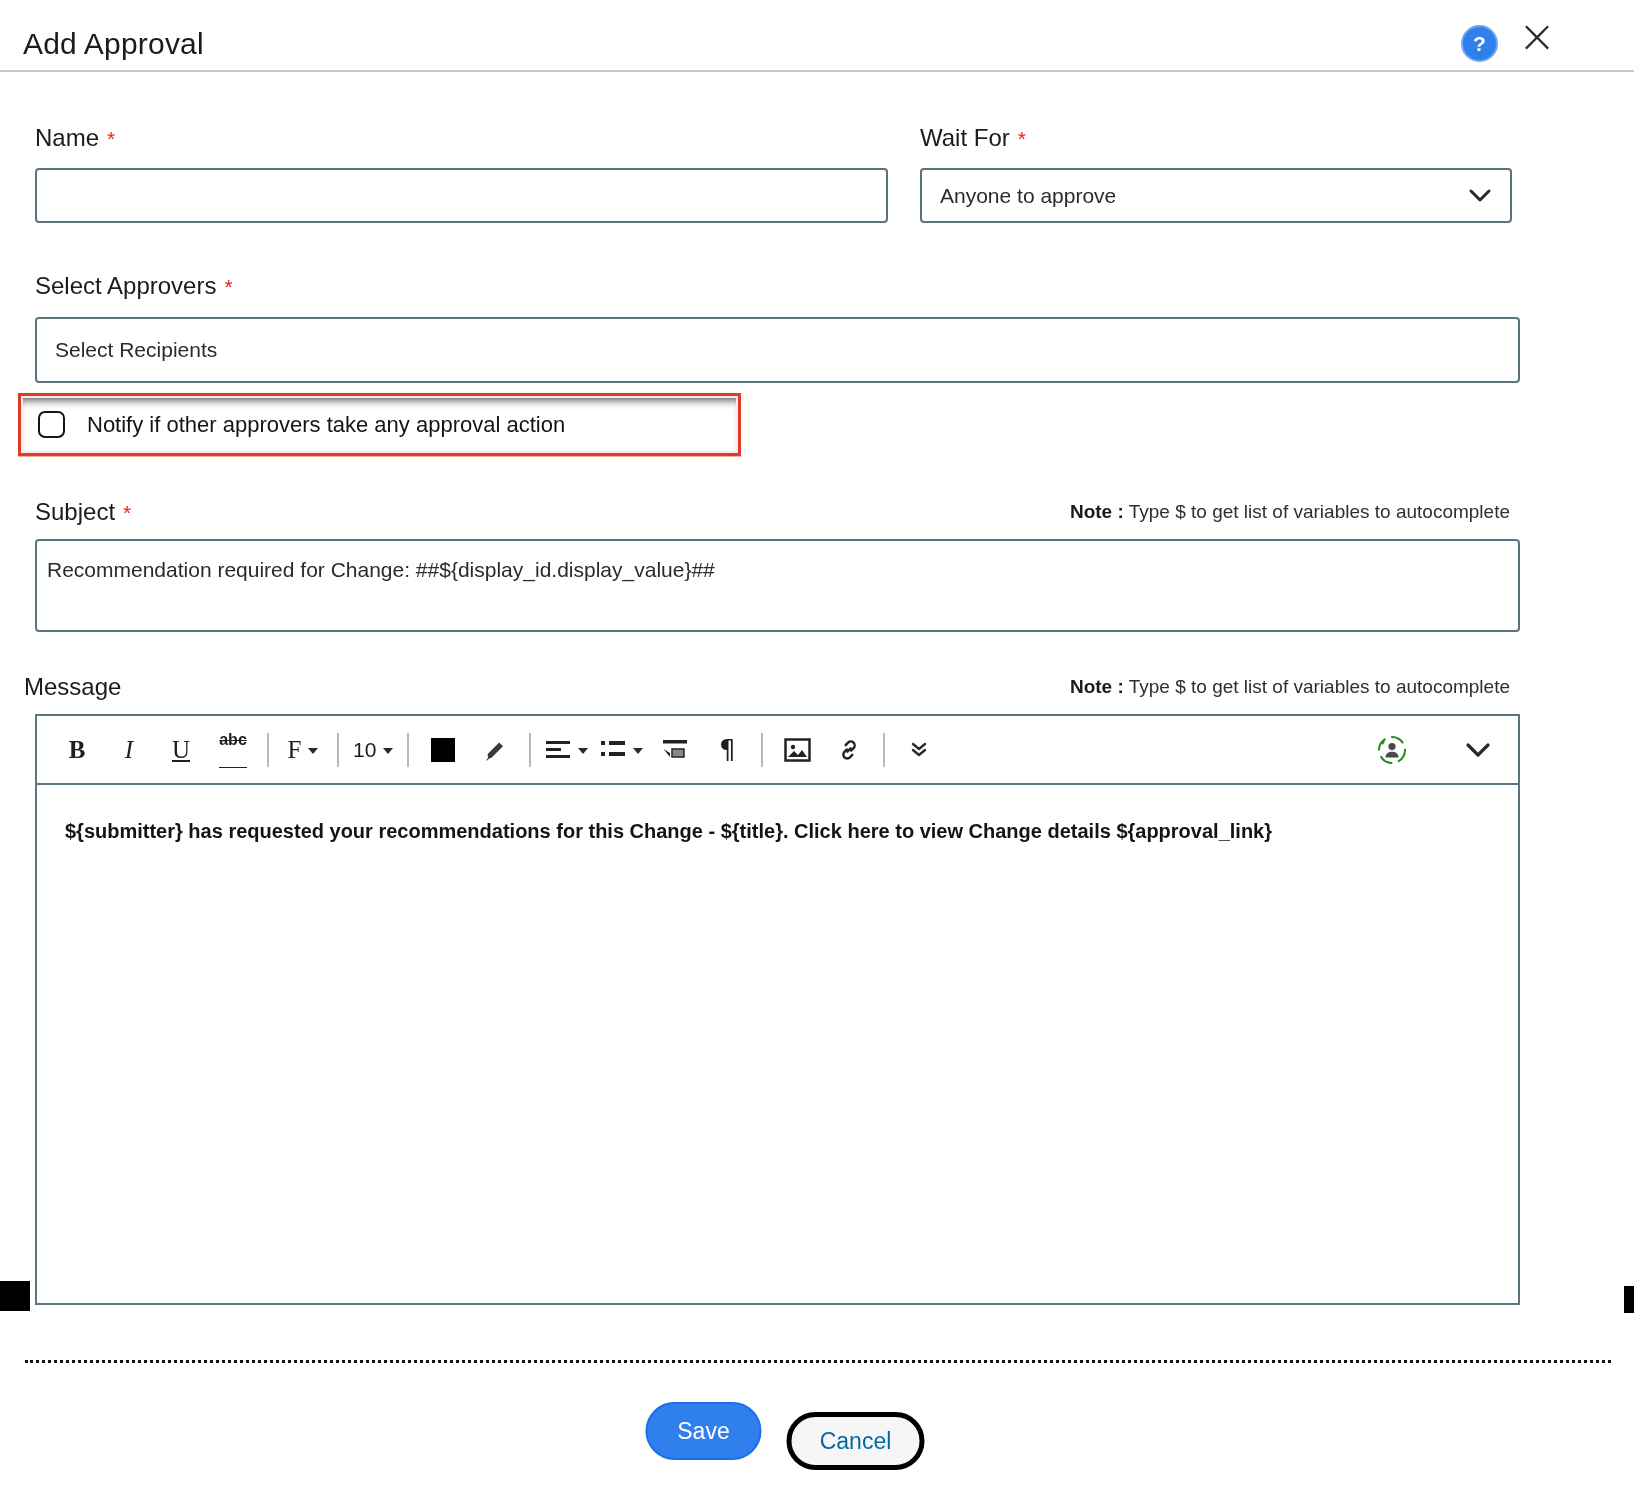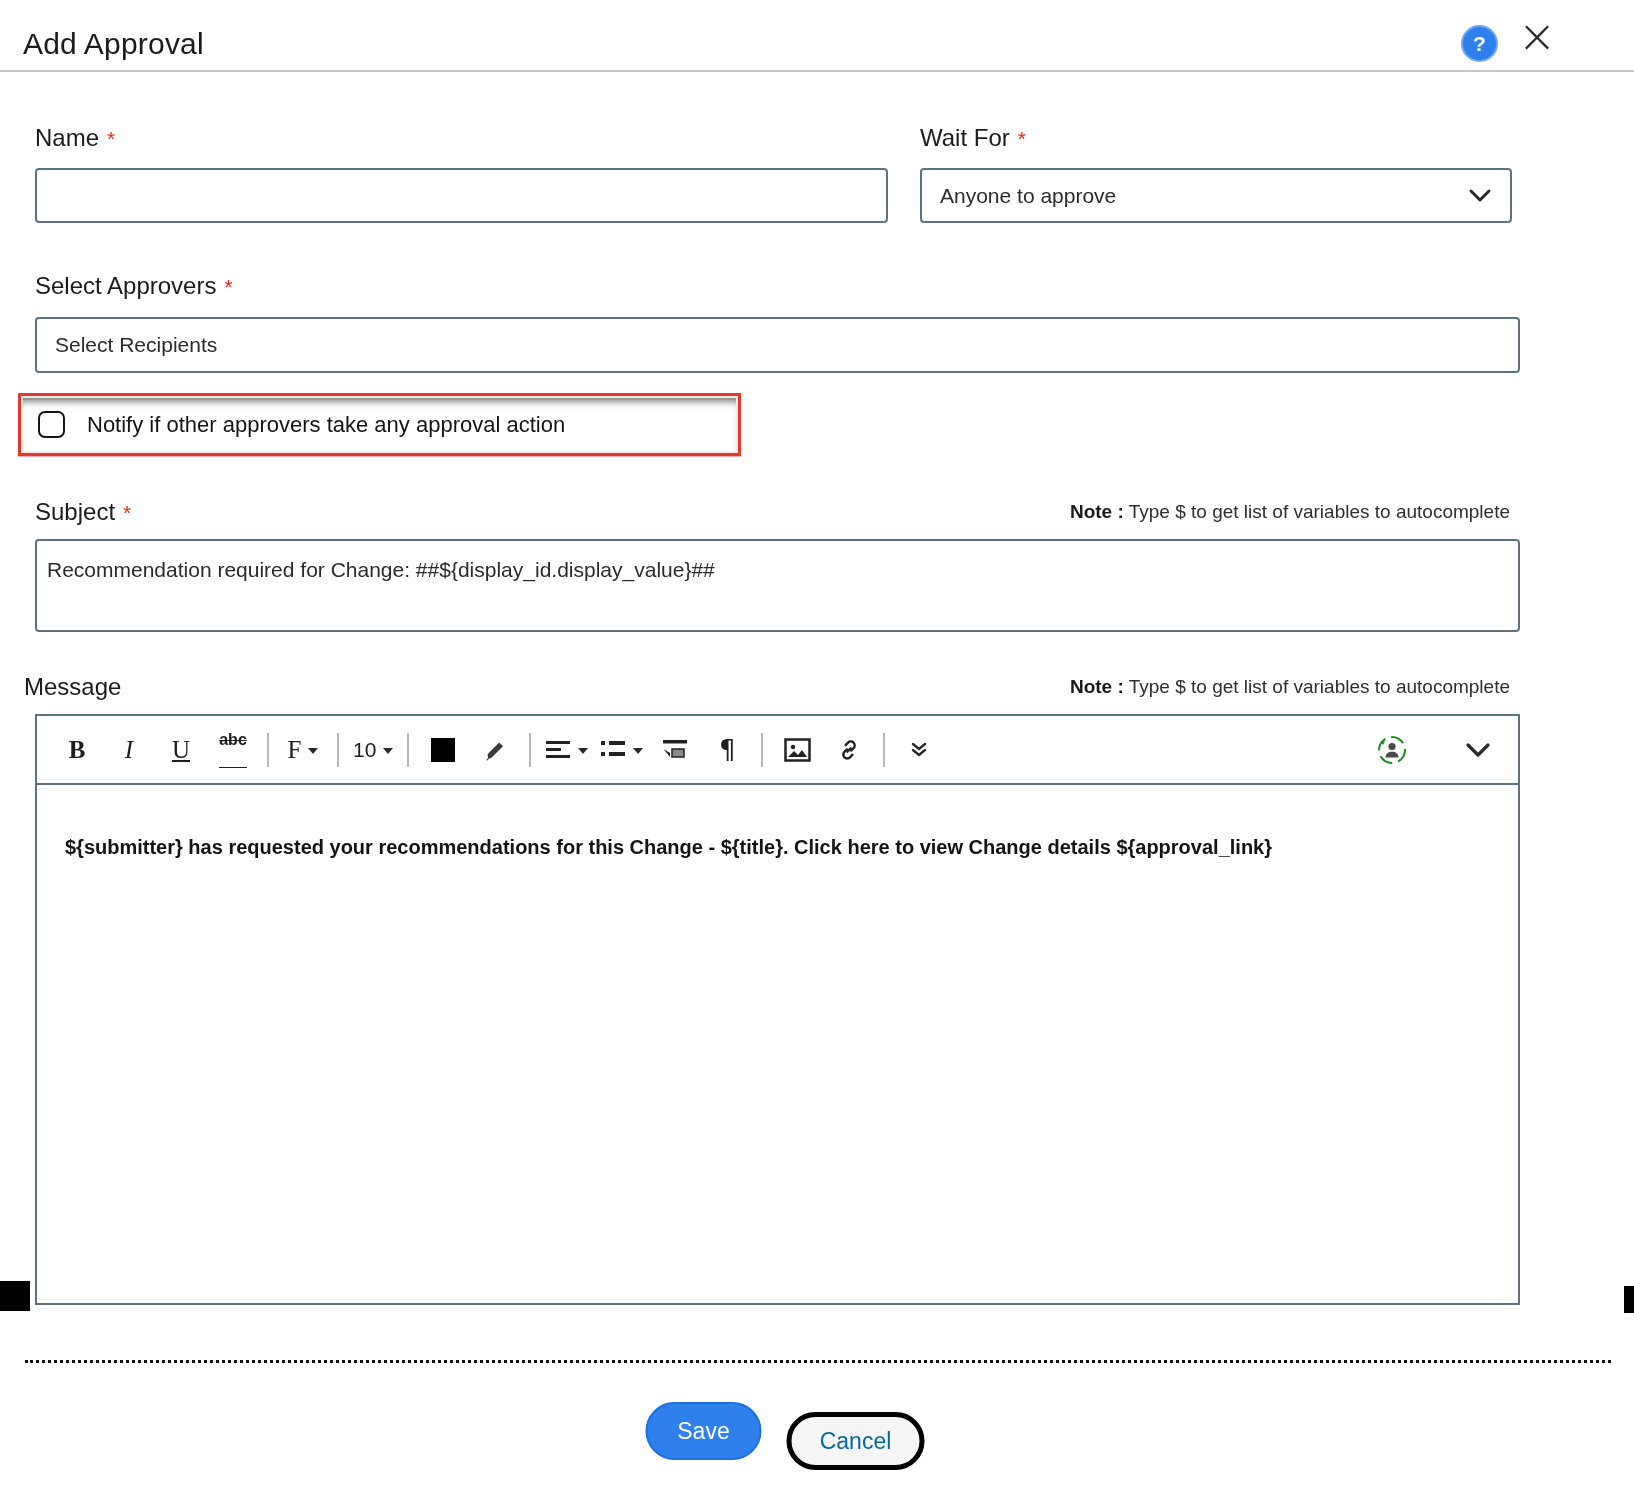--- a/index.html
+++ b/index.html
@@ -24,21 +24,21 @@
     color:#2b2b2b; padding:12px 18px; font-family:inherit; }
   .tbox::placeholder { color:#2b2b2b; opacity:1; }
   textarea.tbox { resize:none; padding:14px 10px; line-height:1.4; overflow:hidden; }
 
   .name-label { left:35px; top:124px; }
   .name-input { left:35px; top:168px; width:853px; height:55px; }
   .waitfor-label { left:920px; top:124px; }
   .waitfor-select { left:920px; top:168px; width:592px; height:55px; display:flex;
     align-items:center; justify-content:space-between; cursor:pointer; }
   .approvers-label { left:35px; top:272px; }
-  .approvers-input { left:35px; top:317px; width:1485px; height:56px; }
+  .approvers-input { left:35px; top:317px; width:1485px; height:66px; }
 
   
   .annot-box { left:18px; top:393px; width:723px; height:63px; border:3px solid #df3a2a;
     box-shadow: inset 0 0 0 2px #fbe9e7, inset 0 8px 8px -4px rgba(45,45,45,0.85),
       0 1px 0 rgba(223,58,42,0.4); display:flex; align-items:center; background:#fff; }
   .chk { width:27px; height:27px; border:2.5px solid #161616; border-radius:7px;
     margin-left:17px; background:#fff; cursor:pointer; flex:0 0 auto; }
   .chk-label { font-size:22px; margin-left:22px; color:#141414; }
 
   
@@ -63,21 +63,21 @@
   .sep { width:0; height:34px; border-left:2px solid #b9b9b9; margin:0 8px; }
   .caret { width:0; height:0; border-left:5px solid transparent; border-right:5px solid transparent;
     border-top:6px solid #2a2a2a; margin-left:7px; margin-top:3px; }
   .strike-txt { font-size:16px; text-decoration:line-through; font-weight:bold;
     border-bottom:1px solid #222; padding-bottom:18px; }
   .color-swatch { width:24px; height:24px; background:#000; }
   .size-txt { font-size:21px; }
   .pilcrow { font-size:26px; font-family:"DejaVu Sans",sans-serif; }
   .tb svg { display:block; }
   .tb-right { margin-left:auto; display:flex; align-items:center; }
-  .editor-body { padding:48px 28px; font-size:20px; font-weight:600; color:#141414;
+  .editor-body { padding:32px 28px; font-size:20px; font-weight:600; color:#141414;
     line-height:1.4; }
 
   
   .artifact { background:#000; }
   .artifact-left { left:0; top:1281px; width:30px; height:30px; }
   .artifact-right { left:1624px; top:1286px; width:10px; height:27px; }
   .dotted-rule { left:25px; top:1360px; width:1586px; height:0; border-top:3px dotted #111; }
 
   .btn-row { left:785px; top:1402px; transform:translateX(-50%); display:flex; gap:25px; }
   .btn { height:58px; border-radius:30px; font-size:23px; display:flex; align-items:center;

